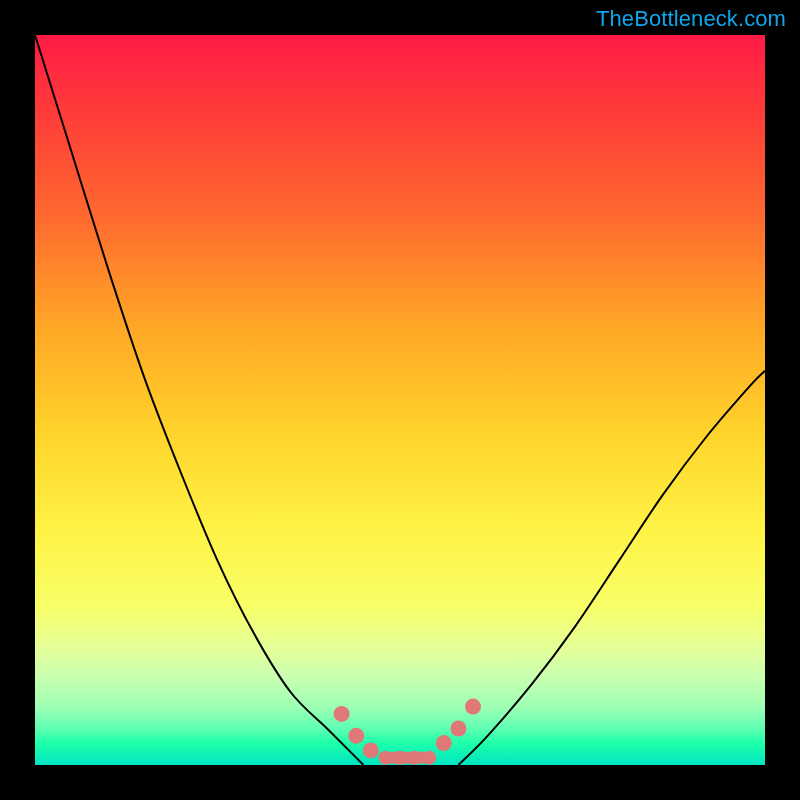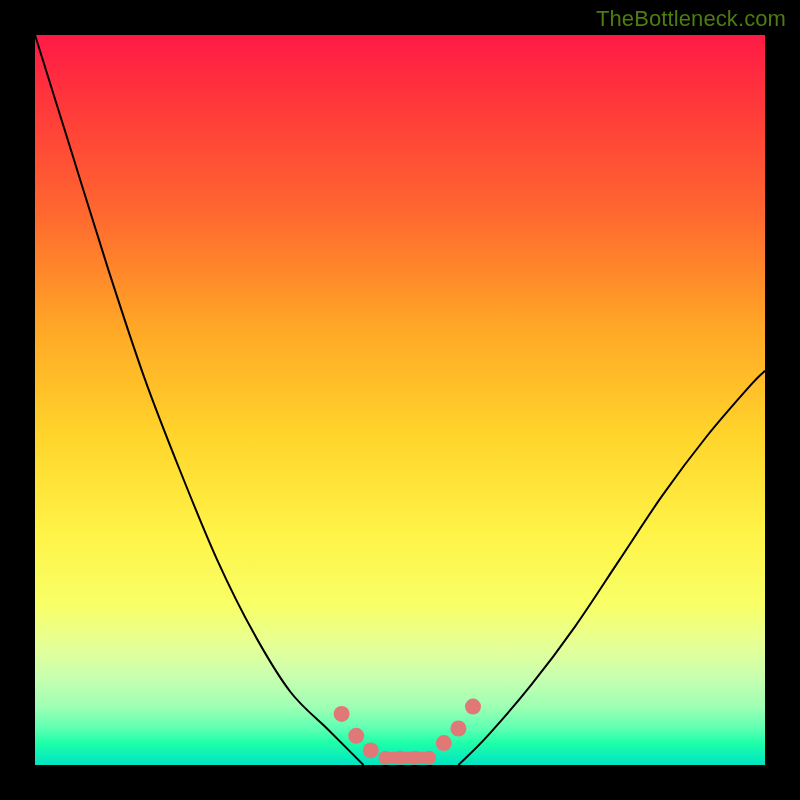--- a/index.html
+++ b/index.html
@@ -43,21 +43,21 @@
     position: absolute;
     top: 0;
     left: 0;
     width: 730px;
     height: 730px;
   }
   .watermark {
     position: absolute;
     top: 6px;
     right: 14px;
-    color: #4d7c0f;
+    color: #0ea5e9;
     font-size: 22px;
     font-weight: 500;
     letter-spacing: 0.1px;
     pointer-events: none;
     user-select: none;
   }
 </style>
 </head>
 <body>
 

